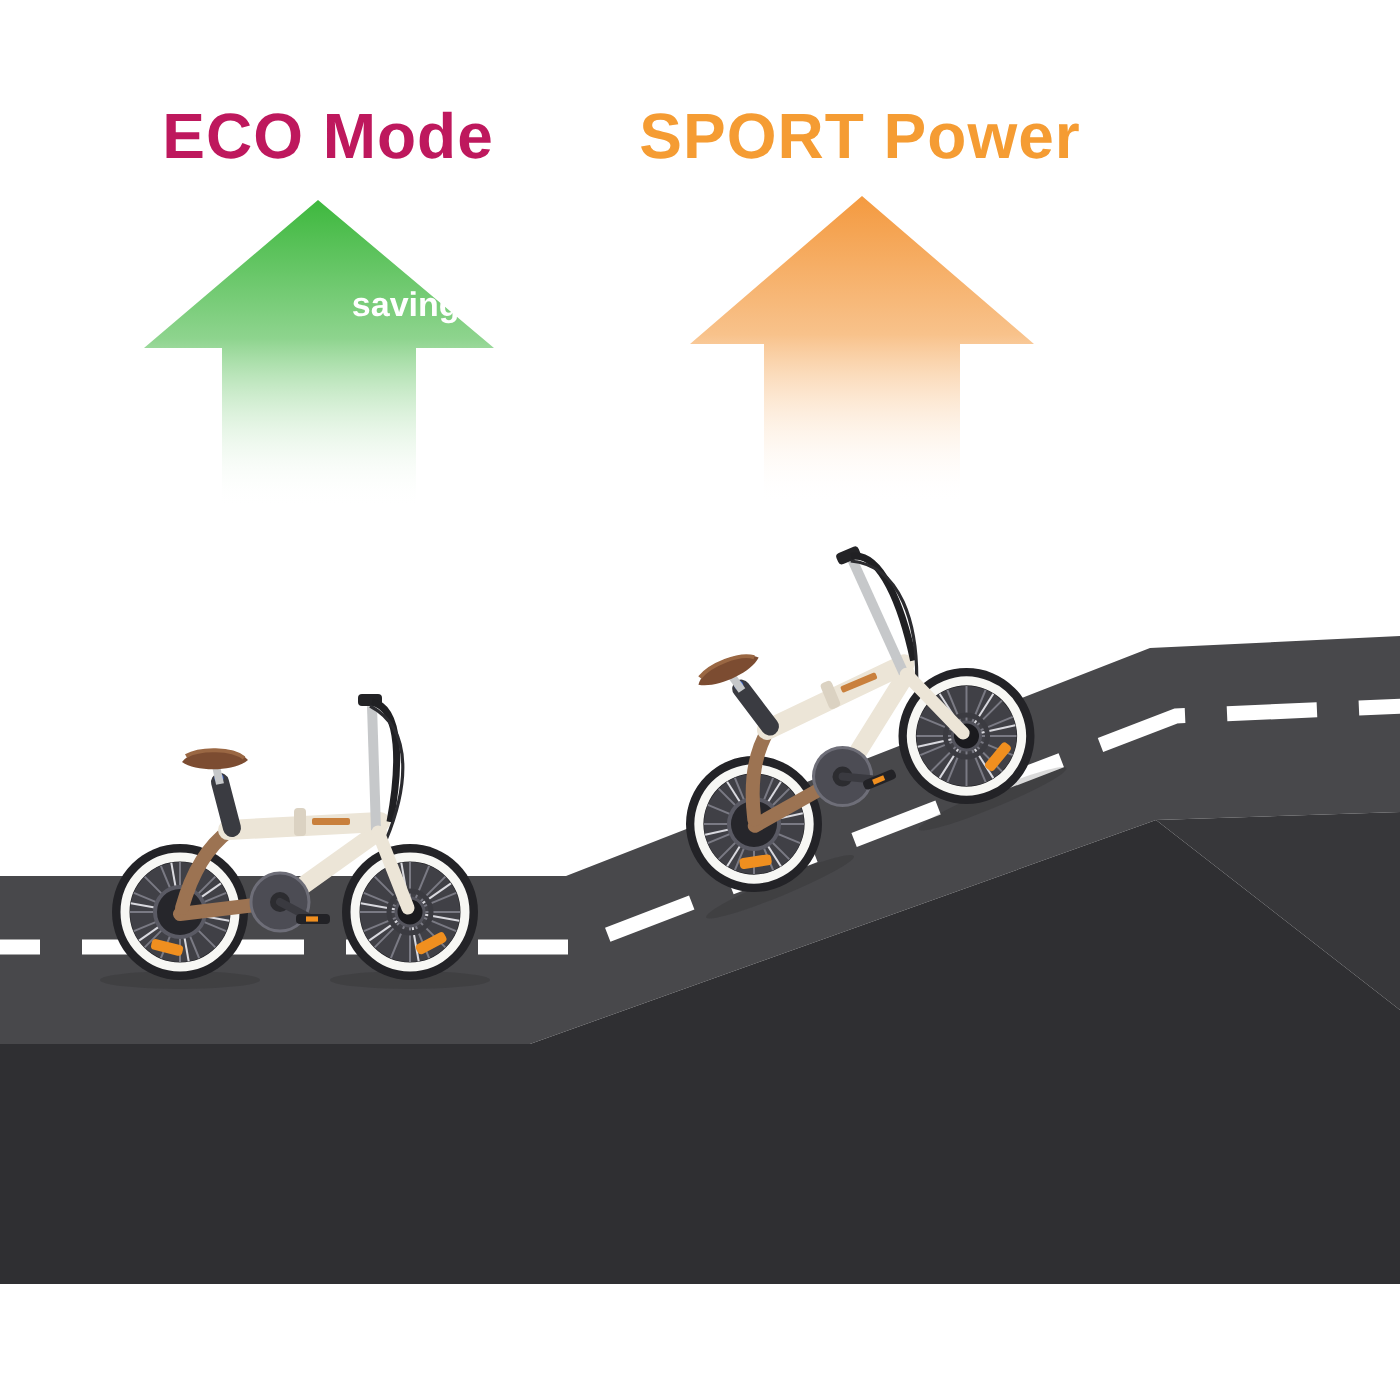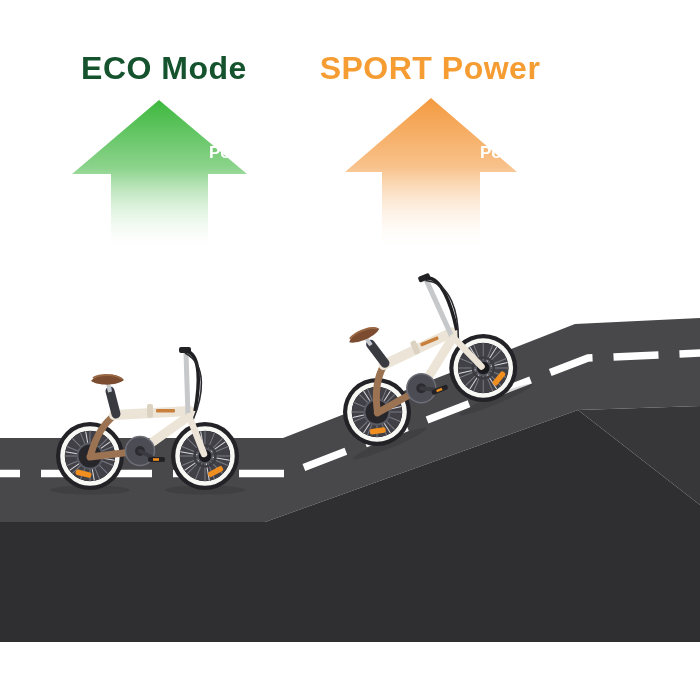--- a/index.html
+++ b/index.html
@@ -4,40 +4,41 @@
 <style>
   html,body{margin:0;padding:0;background:#fff;}
   .stage{
     position:relative;width:700px;height:700px;background:#fff;overflow:hidden;
     font-family:"Liberation Sans",sans-serif;
   }
   .mode-title{
     position:absolute;top:52px;width:300px;text-align:center;
     font-size:32px;font-weight:bold;line-height:1;letter-spacing:.5px;z-index:2;margin:0;
   }
-  .mode-title.eco{left:14px;color:#14532d;}
+  .mode-title.eco{left:14px;color:#be185d;}
   .mode-title.sport{left:280px;color:#f59c33;}
   .arrow-label{
-    position:absolute;top:143px;width:200px;text-align:right;color:#ffffff;
+    position:absolute;top:124px;width:200px;text-align:right;color:#ffffff;
     font-size:17px;font-weight:bold;line-height:19px;z-index:2;
   }
   .arrow-label.eco{left:60px;}
   .arrow-label.sport{left:331px;}
   svg.scene{position:absolute;left:0;top:0;z-index:1;}
 </style>
 </head>
 <body>
 
 <div class="stage">
 
   <div class="mode-title eco">ECO Mode</div>
   <div class="mode-title sport">SPORT Power</div>
 
   <div class="arrow-label eco">
     <div>Power</div>
+    <div>savings of</div>
   </div>
   <div class="arrow-label sport">
     <div>Power</div>
   </div>
 
   <svg class="scene" width="700" height="700" viewBox="0 0 700 700">
     <defs>
       <linearGradient id="gEco" x1="0" y1="100" x2="0" y2="254" gradientUnits="userSpaceOnUse">
         <stop offset="0" stop-color="#3eb83e"></stop>
         <stop offset="0.45" stop-color="#8ed48e"></stop>

